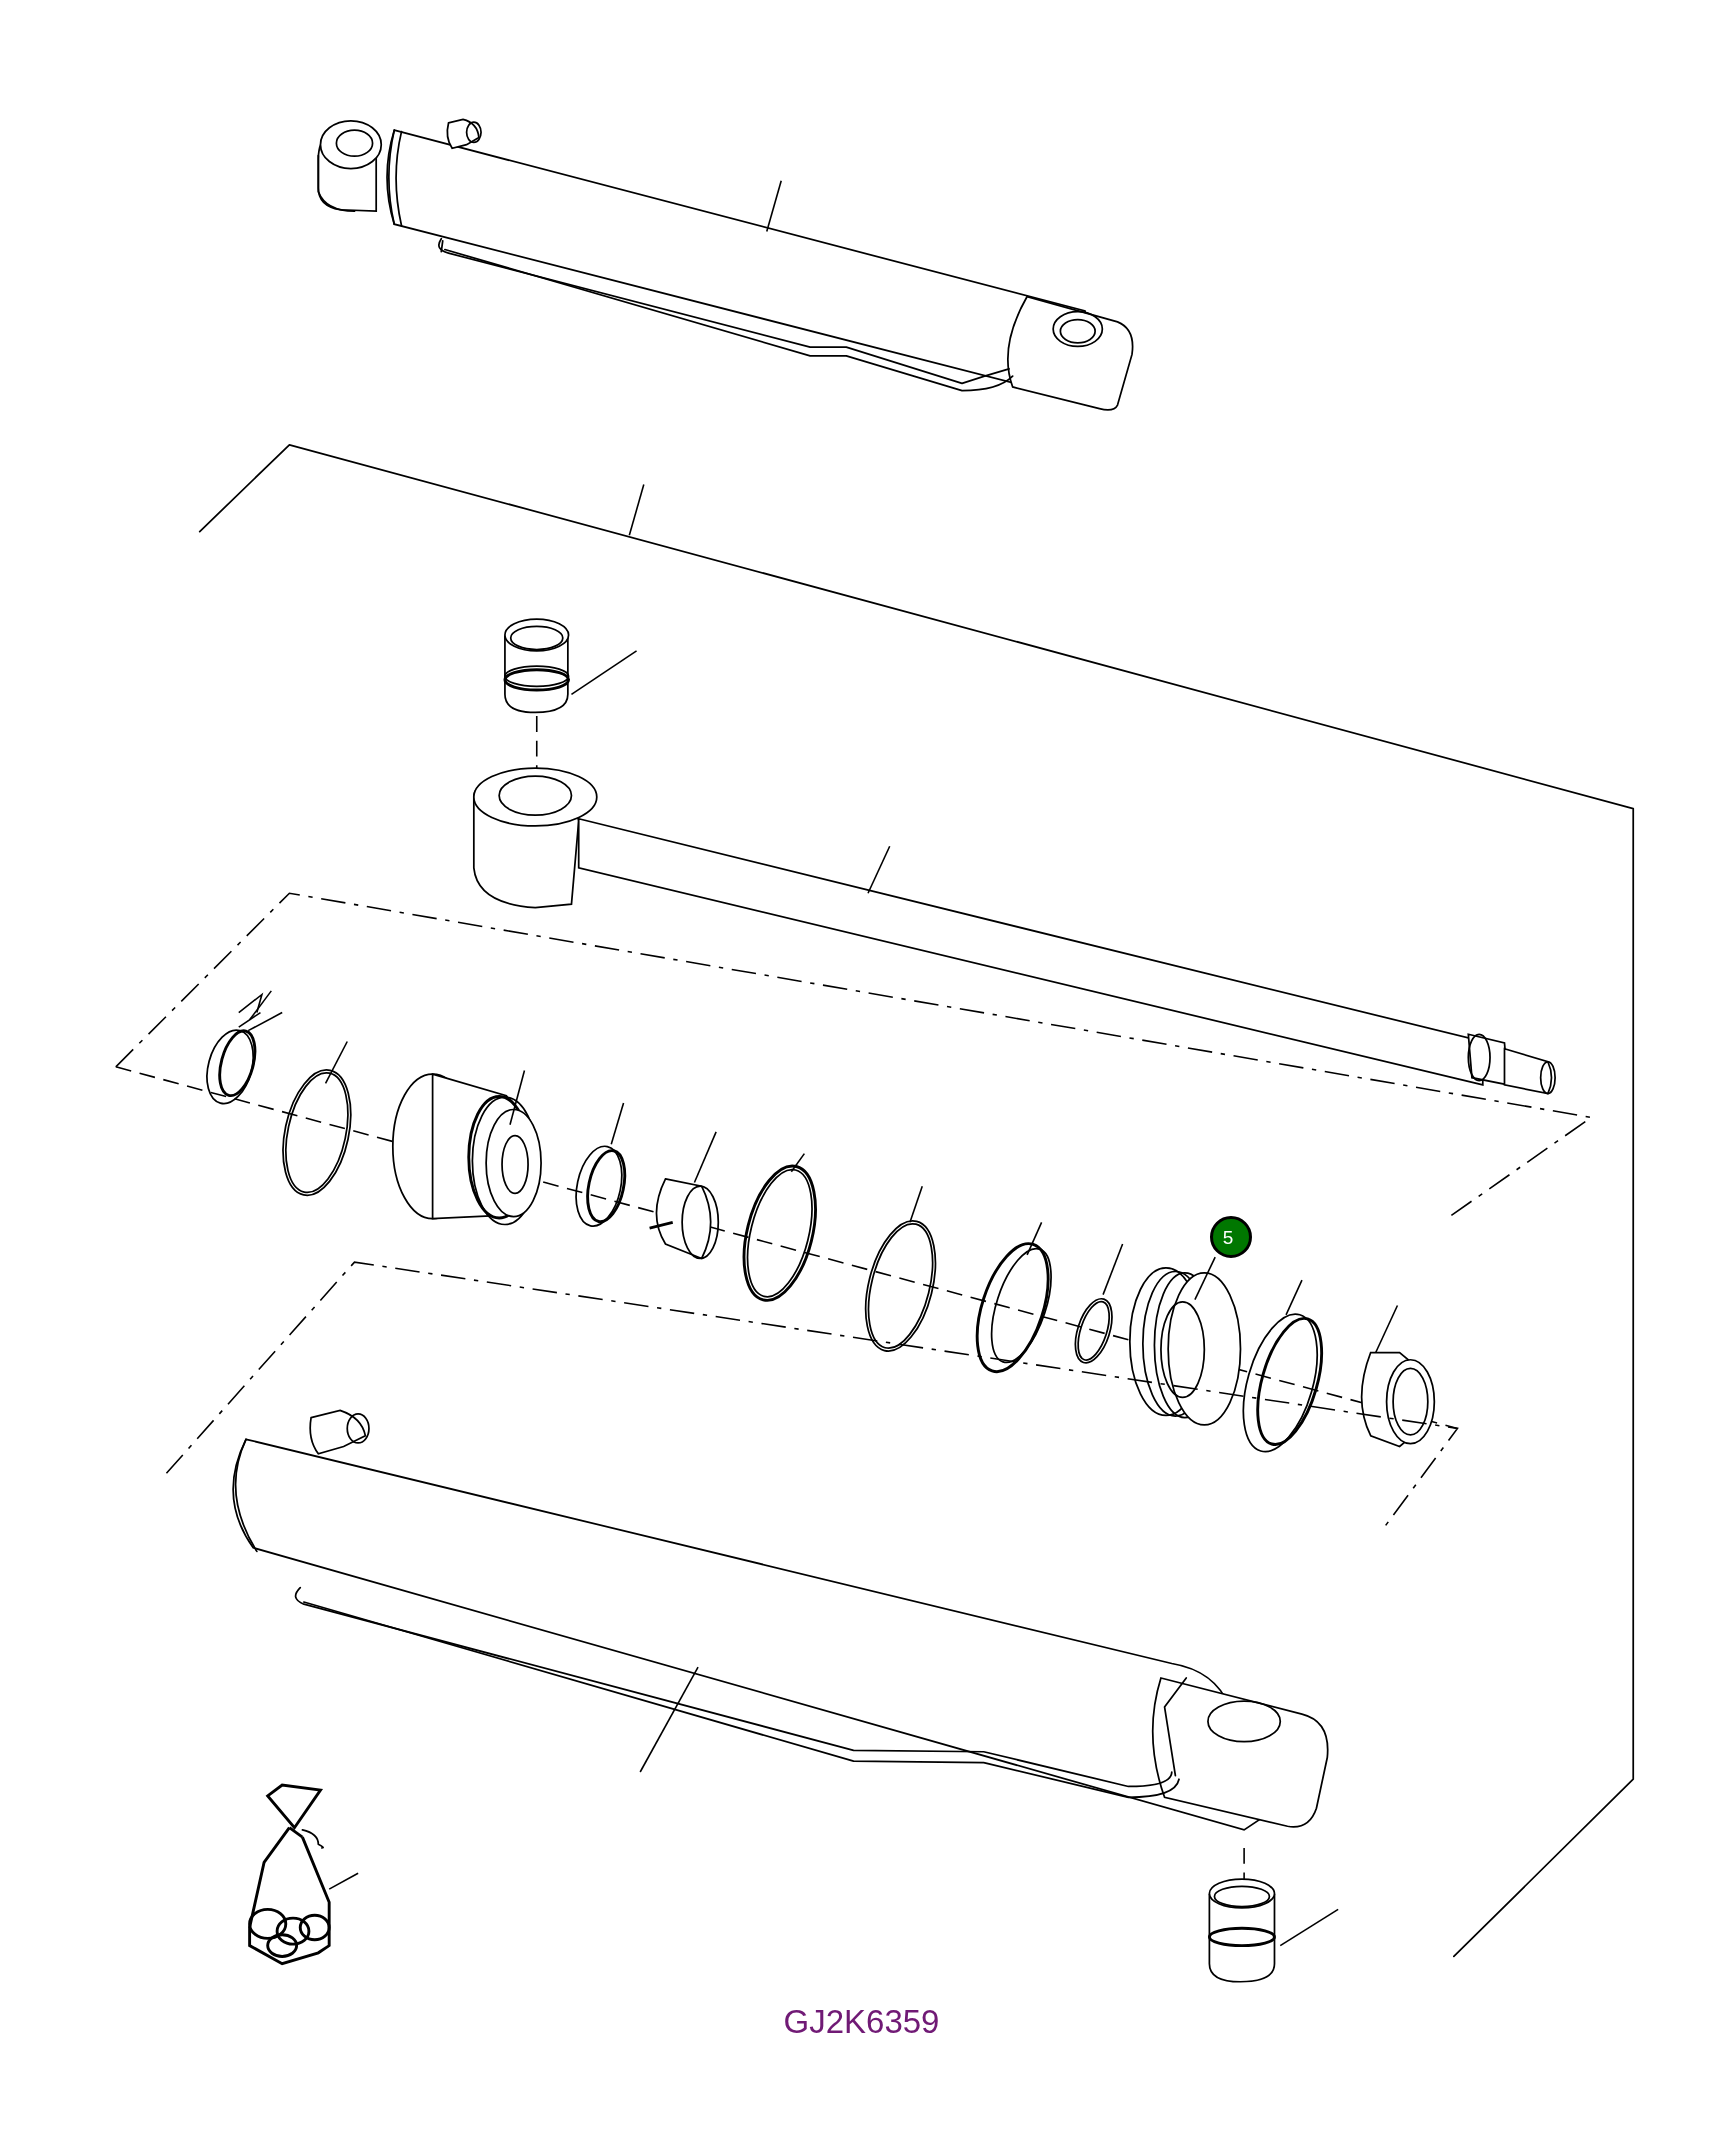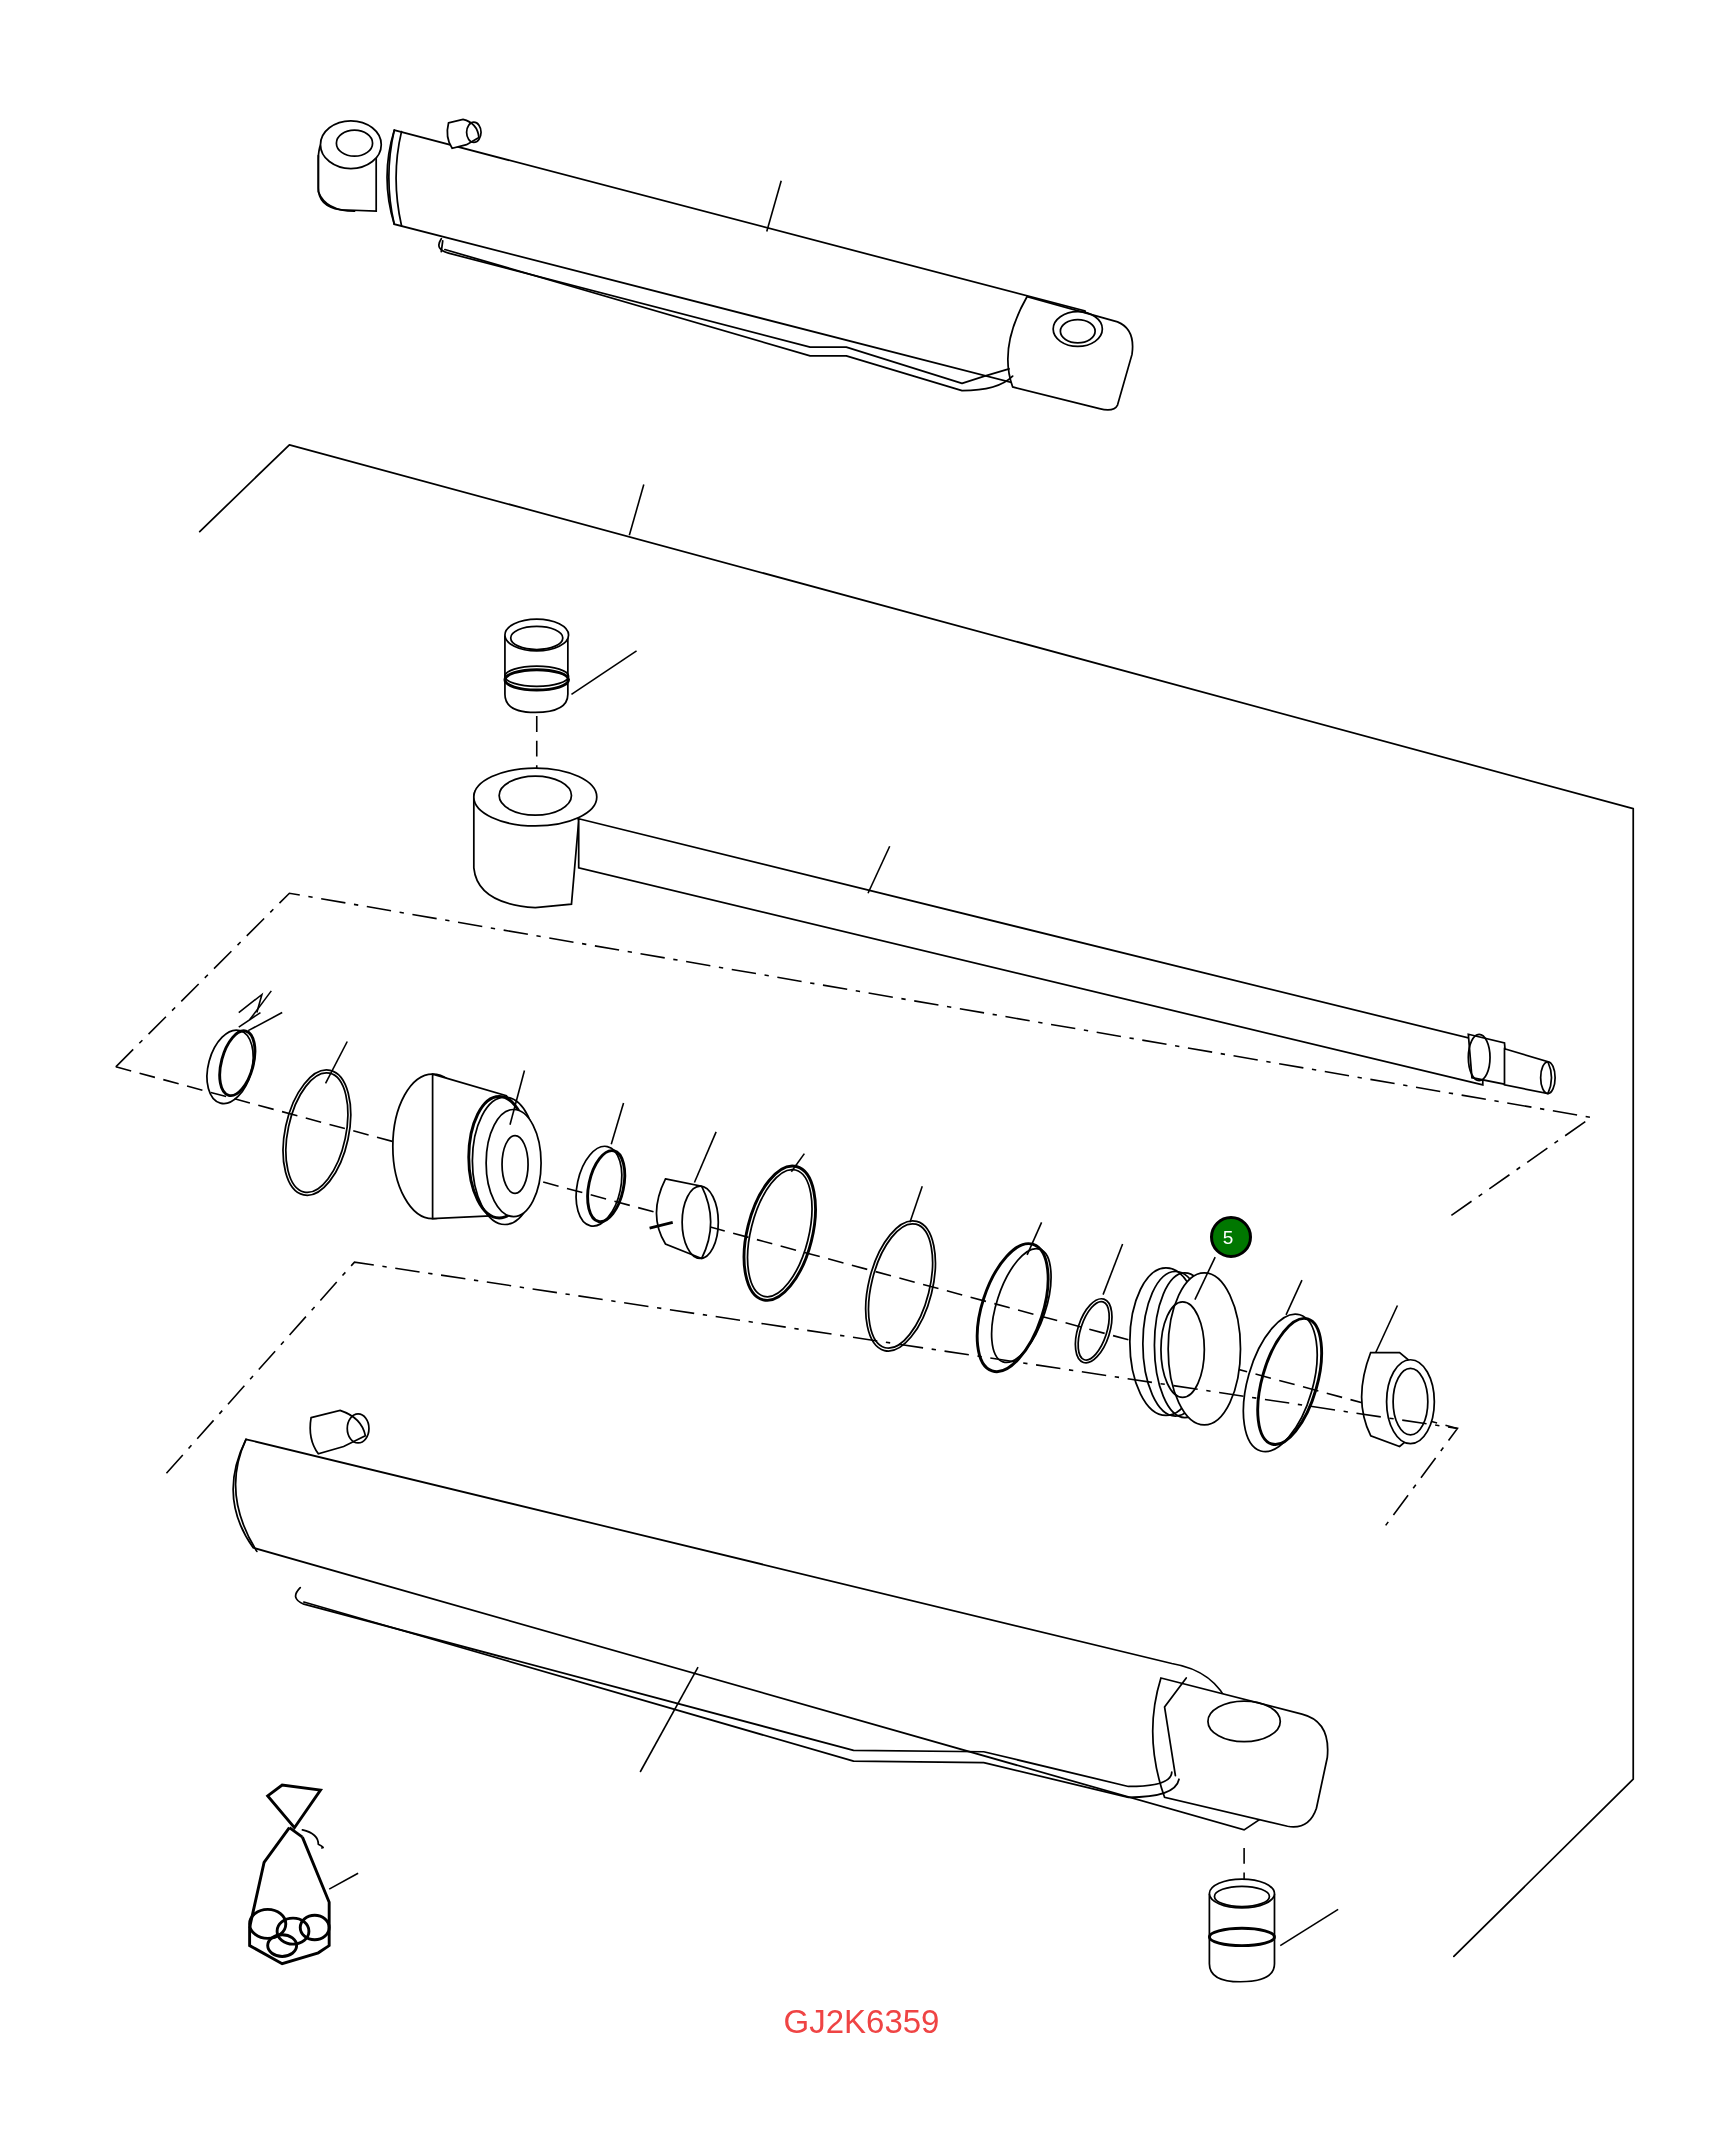--- a/index.html
+++ b/index.html
@@ -4,21 +4,21 @@
 <style>
   html, body { margin:0; padding:0; background:#ffffff; }
   body { width:1723px; height:2151px; position:relative; overflow:hidden; font-family:"Liberation Sans", sans-serif; }
   #diagram { position:absolute; left:0; top:0; width:1723px; height:2151px; }
   .ln { fill:none; stroke:#000; stroke-width:2.4; stroke-linecap:round; stroke-linejoin:round; }
   .thick { fill:none; stroke:#000; stroke-width:4; }
   .fillw { fill:#fff; stroke:#000; stroke-width:2.4; }
   .dash { fill:none; stroke:#000; stroke-width:2.2; stroke-dasharray:34 12 6 12; }
   .dash2 { fill:none; stroke:#000; stroke-width:2.2; stroke-dasharray:22 12; }
   .leader { fill:none; stroke:#000; stroke-width:2.2; }
-  .caption { position:absolute; left:0; width:1723px; top:2003px; text-align:center; font-size:33px; color:#ef4444; }
+  .caption { position:absolute; left:0; width:1723px; top:2003px; text-align:center; font-size:33px; color:#701a75; }
   .callout-badge { position:absolute; width:42px; height:42px; border-radius:50%; border:3.6px solid #000; box-sizing:border-box; display:flex; align-items:center; justify-content:center; color:#fff; font-size:19px; cursor:pointer; }
   .callout-badge span { position:relative; left:-2.9px; top:1.4px; }
 </style>
 </head>
 <body>
 
 <svg id="diagram" viewBox="0 0 2382 2974" xmlns="http://www.w3.org/2000/svg">
 
   <g>
 

